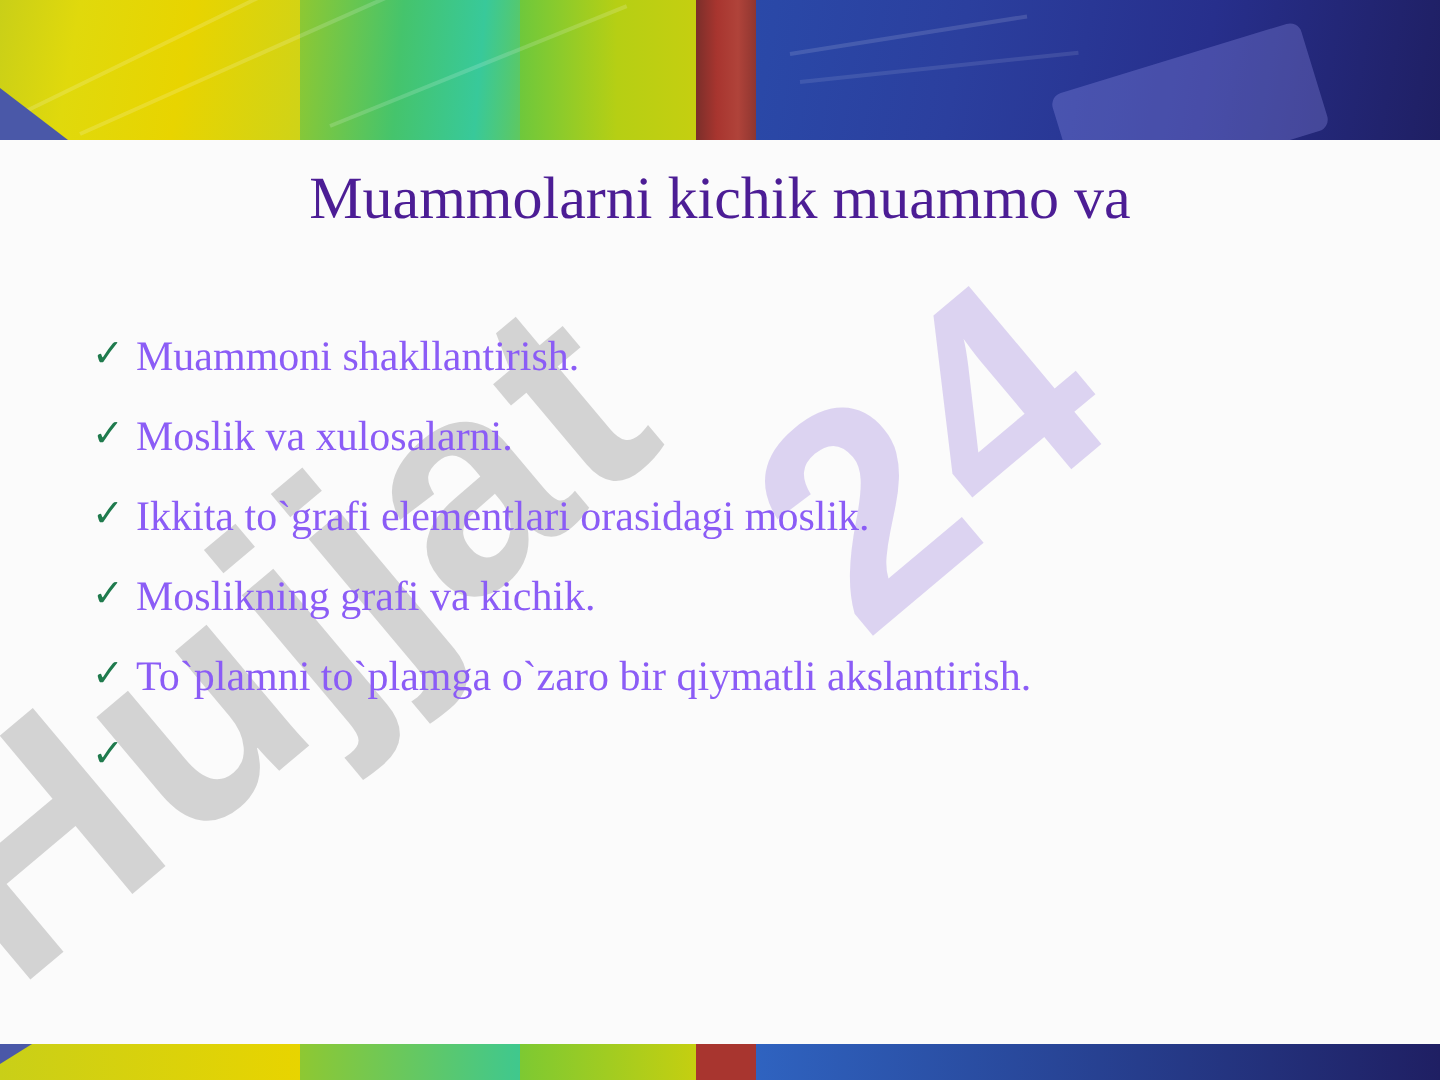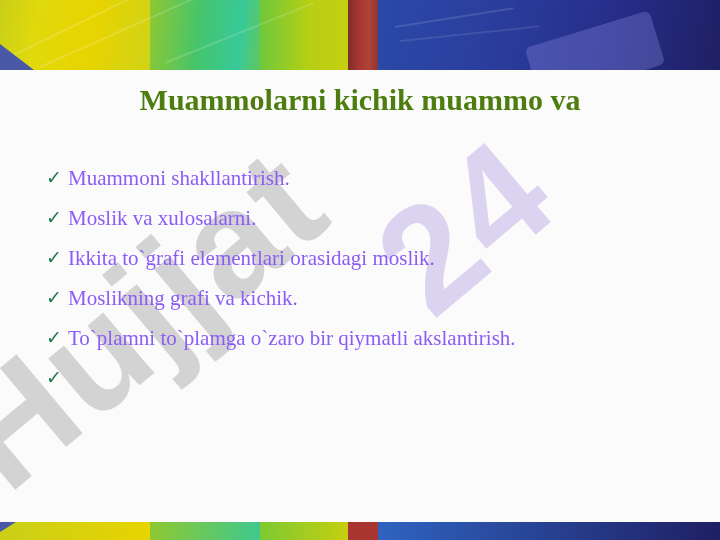--- a/index.html
+++ b/index.html
@@ -154,23 +154,23 @@
   }
 
   
   .title {
     position: absolute;
     left: 40px;
     top: 80px;
     width: 640px;
     text-align: center;
     font-size: 30px;
-    font-weight: bold;
+    font-weight: normal;
     line-height: 1.3;
-    color: #4d7c0f;
+    color: #4c1d95;
   }
   .title .l2 { display: block; }
 
   
   .bullets {
     position: absolute;
     left: 46px;
     top: 164px;
     width: 660px;
   }

